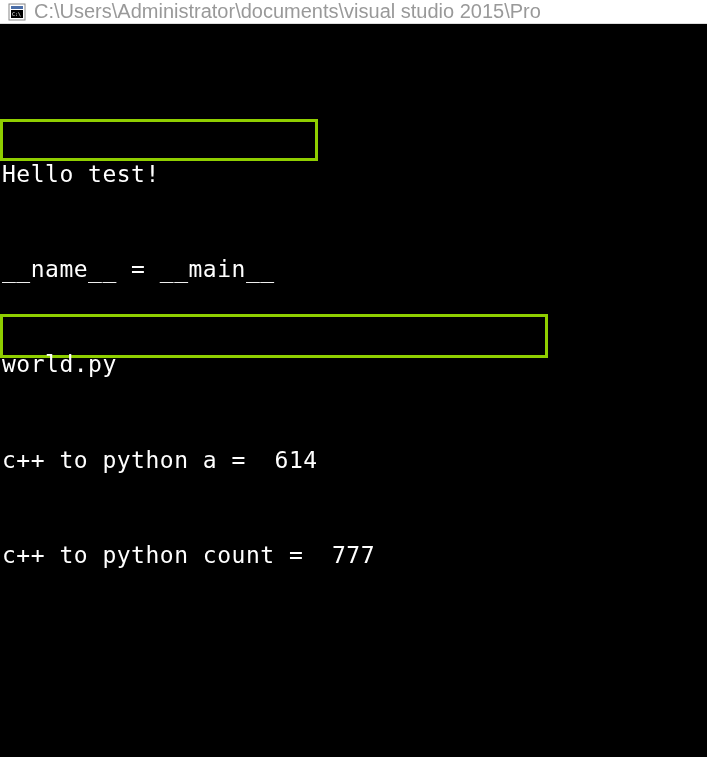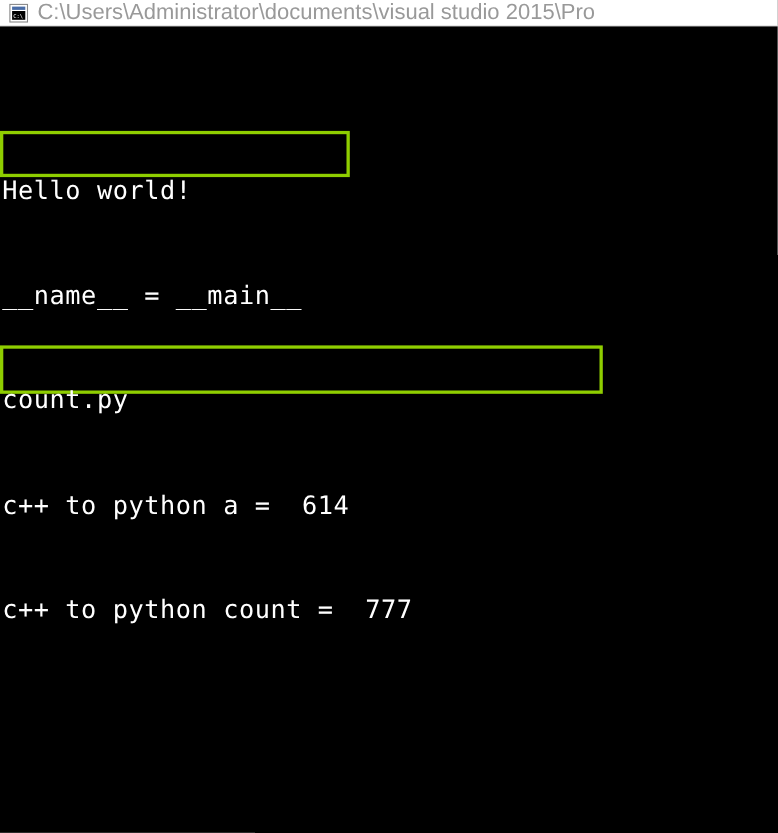--- a/index.html
+++ b/index.html
@@ -89,23 +89,23 @@
         <rect x="3" y="3" width="12" height="3" fill="#4a6da7"></rect>
         <rect x="3" y="7" width="12" height="8" fill="#000"></rect>
         <text x="4" y="13" fill="#fff" font-size="5" font-family="monospace">C:\</text>
       </svg>
     </span>
     <span class="window-title">C:\Users\Administrator\documents\visual studio 2015\Pro</span>
   </div>
   <div class="console">
     <div class="highlight-box highlight-1"></div>
     <div class="highlight-box highlight-2"></div>
-    <span class="console-line">Hello world!</span>
+    <span class="console-line">Hello test!</span>
     <span class="console-line">__name__ = __main__</span>
-    <span class="console-line">count.py</span>
+    <span class="console-line">world.py</span>
     <span class="console-line">c++ to python a =  614</span>
     <span class="console-line">c++ to python count =  777</span>
     
     
     
     
     
     
     
     

